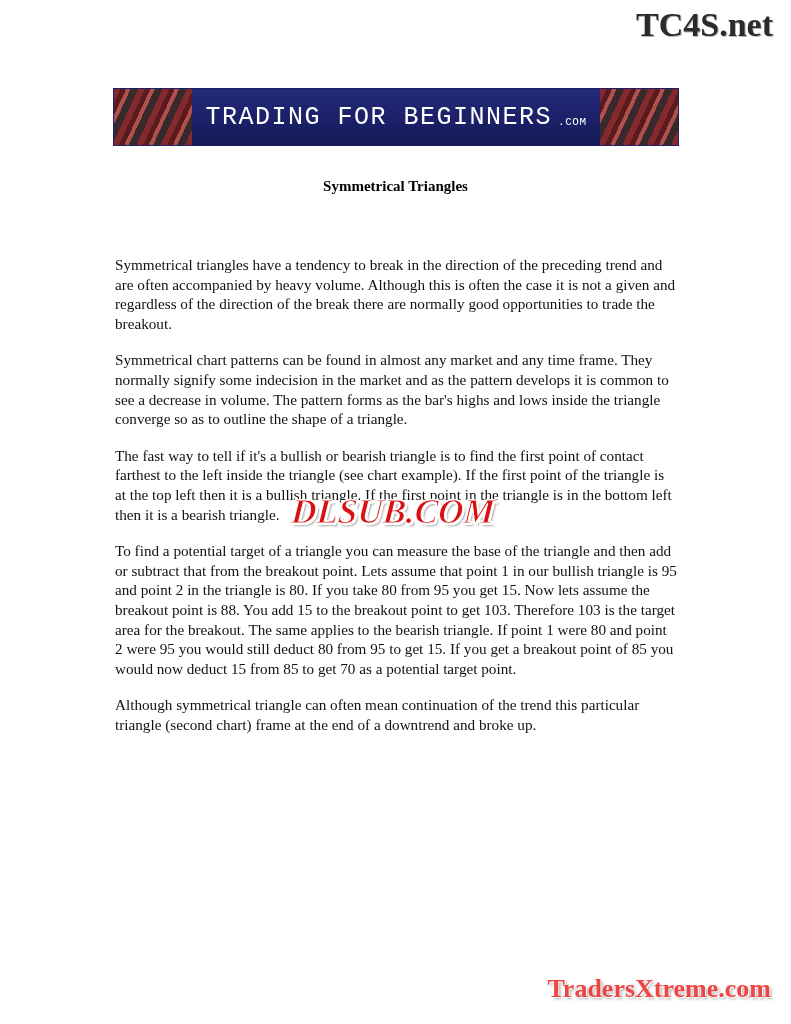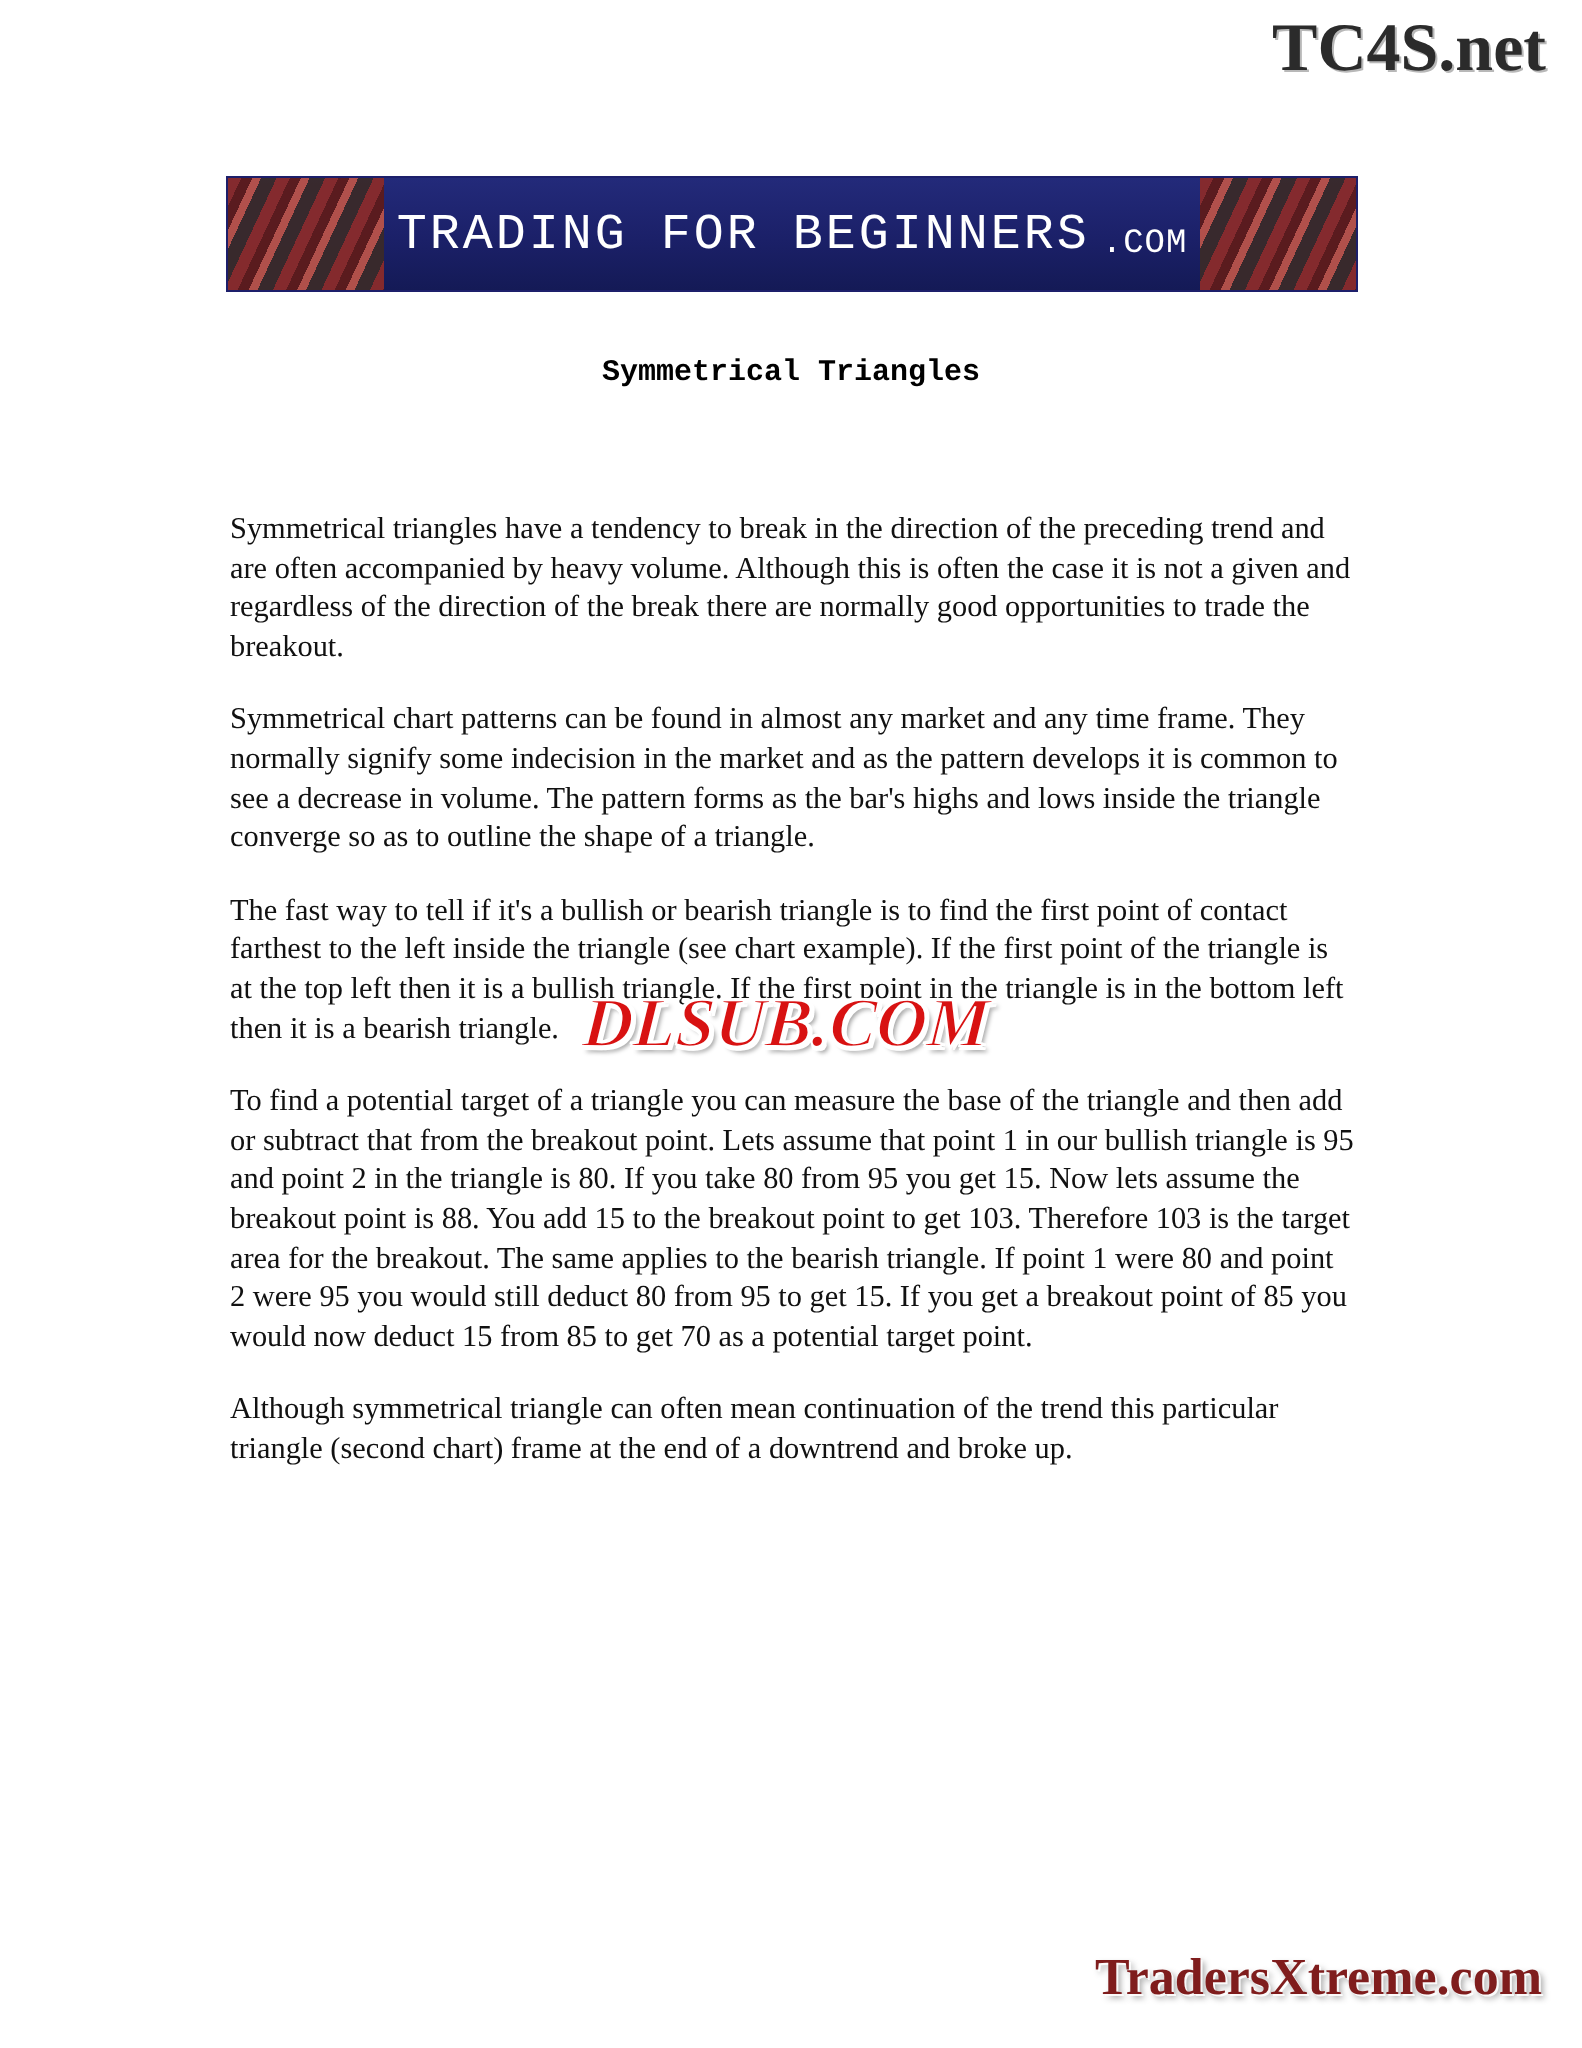--- a/index.html
+++ b/index.html
@@ -71,35 +71,35 @@
     display: flex;
     align-items: center;
     justify-content: center;
     color: #ffffff;
     font-family: Liberation Mono, monospace;
     font-size: 25px;
     letter-spacing: 1.5px;
     white-space: nowrap;
   }
   .banner-text .dotcom {
-    font-size: 17px;
+    font-size: 11px;
     letter-spacing: .5px;
     margin-left: 6px;
     position: relative;
     top: 5px;
   }
 
   
   .doc-title {
     position: absolute;
     left: 0;
     right: 0;
     top: 178px;
     text-align: center;
-    font-family: Liberation Mono, monospace;
+    font-family: Liberation Serif, serif;
     font-weight: bold;
     font-size: 15px;
     color: #000;
   }
 
   
   .body-copy {
     position: absolute;
     left: 115px;
     top: 255px;
@@ -139,21 +139,21 @@
   }
 
   
   .footer-watermark {
     position: absolute;
     right: 20px;
     bottom: 20px;
     font-family: "Liberation Serif", serif;
     font-weight: bold;
     font-size: 26px;
-    color: #7f1d1d;
+    color: #ef4444;
     text-shadow: 1px 1px 0 rgba(255,255,255,.9), 2px 2px 3px rgba(0,0,0,.35);
   }
 </style>
 </head>
 <body>
 
 <div class="page">
 
   <div class="site-watermark">TC4S.net</div>
 

